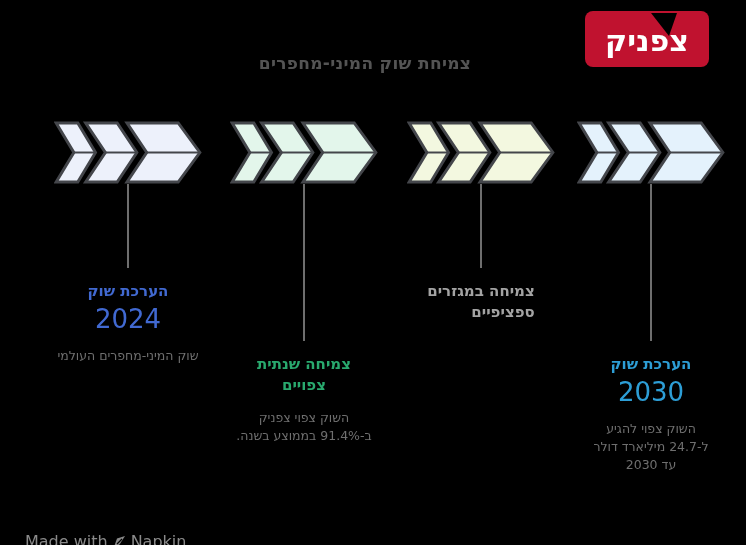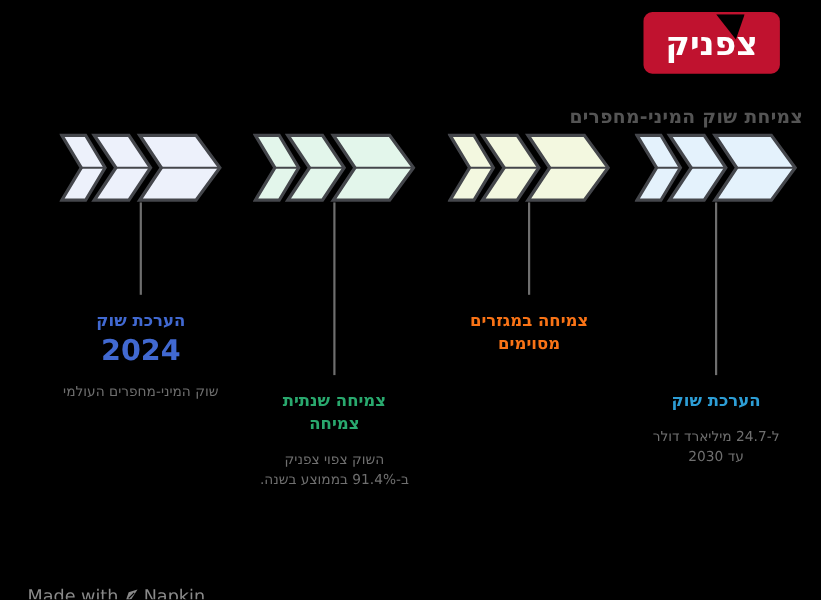--- a/index.html
+++ b/index.html
@@ -9,25 +9,25 @@
     height: 545px;
     background: #000000;
     overflow: hidden;
     font-family: "DejaVu Sans", sans-serif;
   }
 
   
   .main-title {
     position: absolute;
     top: 53px; left: 0; right: 16px;
+    text-align: center;
     font-size: 17px;
     font-weight: bold;
     color: #545454;
     letter-spacing: 0.3px;
-    margin-top: 44px;
   }
 
   
   .logo {
     position: absolute;
     top: 11px; right: 37px;
     width: 124px; height: 56px;
     border-radius: 8px;
     display: flex; align-items: center; justify-content: center;
   }
@@ -57,21 +57,21 @@
 
   .step-title {
     margin-top: 13px;
     font-size: 15px;
     font-weight: bold;
     line-height: 1.4;
     white-space: nowrap;
   }
   .step-year {
     font-size: 26px;
-    font-weight: bold;
+    font-weight: normal;
     margin-top: 3px;
     line-height: 1.1;
   }
   .step-desc {
     margin-top: 13px;
     font-size: 12.5px;
     color: #6f6f6f;
     line-height: 1.45;
     white-space: nowrap;
   }
@@ -125,60 +125,62 @@
         <polygon points="32,2 64,2 84,32 64,62 32,62 52,32" fill="#e3f6eb"></polygon>
         <polygon points="74,2 126,2 148,32 126,62 74,62 94,32" fill="#e3f6eb"></polygon>
         <line x1="20" y1="32" x2="42" y2="32" stroke-width="2"></line>
         <line x1="52" y1="32" x2="84" y2="32" stroke-width="2"></line>
         <line x1="94" y1="32" x2="148" y2="32" stroke-width="2"></line>
       </g>
     </svg>
     <div class="connector"></div>
     <div class="step-title" dir="rtl" style="color:#29a96e;">
       <div>צמיחה שנתית</div>
-      <div>צמיחה</div>
+      <div>צפויים</div>
     </div>
     <div class="step-desc" dir="rtl">
       <div>השוק צפוי צפניק</div>
       <div>ב-91.4% בממוצע בשנה.</div>
     </div>
   </div>
 
   <div class="group g-high" style="left:406px;">
     <svg class="chevrons" width="148" height="63" viewBox="0 0 150 64">
       <g stroke="#44464b" stroke-width="3" fill="none" stroke-linejoin="miter">
         <polygon points="2,2 24,2 42,32 24,62 2,62 20,32" fill="#f3f8e0"></polygon>
         <polygon points="32,2 64,2 84,32 64,62 32,62 52,32" fill="#f3f8e0"></polygon>
         <polygon points="74,2 126,2 148,32 126,62 74,62 94,32" fill="#f3f8e0"></polygon>
         <line x1="20" y1="32" x2="42" y2="32" stroke-width="2"></line>
         <line x1="52" y1="32" x2="84" y2="32" stroke-width="2"></line>
         <line x1="94" y1="32" x2="148" y2="32" stroke-width="2"></line>
       </g>
     </svg>
     <div class="connector"></div>
-    <div class="step-title" dir="rtl" style="color:#f97316;">
+    <div class="step-title" dir="rtl" style="color:#a3a3a3;text-align:right;">
       <div>צמיחה במגזרים</div>
-      <div>מסוימים</div>
+      <div>ספציפיים</div>
     </div>
   </div>
 
   <div class="group g-low" style="left:576px;">
     <svg class="chevrons" width="148" height="63" viewBox="0 0 150 64">
       <g stroke="#44464b" stroke-width="3" fill="none" stroke-linejoin="miter">
         <polygon points="2,2 24,2 42,32 24,62 2,62 20,32" fill="#e4f2fc"></polygon>
         <polygon points="32,2 64,2 84,32 64,62 32,62 52,32" fill="#e4f2fc"></polygon>
         <polygon points="74,2 126,2 148,32 126,62 74,62 94,32" fill="#e4f2fc"></polygon>
         <line x1="20" y1="32" x2="42" y2="32" stroke-width="2"></line>
         <line x1="52" y1="32" x2="84" y2="32" stroke-width="2"></line>
         <line x1="94" y1="32" x2="148" y2="32" stroke-width="2"></line>
       </g>
     </svg>
     <div class="connector"></div>
     <div class="step-title" dir="rtl" style="color:#2d9ed6;">הערכת שוק</div>
+    <div class="step-year" style="color:#2d9ed6;">2030</div>
     <div class="step-desc" dir="rtl">
+      <div>השוק צפוי להגיע</div>
       <div>ל-24.7 מיליארד דולר</div>
       <div>עד 2030</div>
     </div>
   </div>
 
   <div class="footer" dir="ltr">
     <span>Made with</span>
     <svg width="13" height="13" viewBox="0 0 13 13">
       <polygon points="12,1 4,3.5 1,12 6.5,9.5" fill="#8a8a8a"></polygon>
       <line x1="4" y1="9" x2="9" y2="4" stroke="#000000" stroke-width="1.2"></line>

